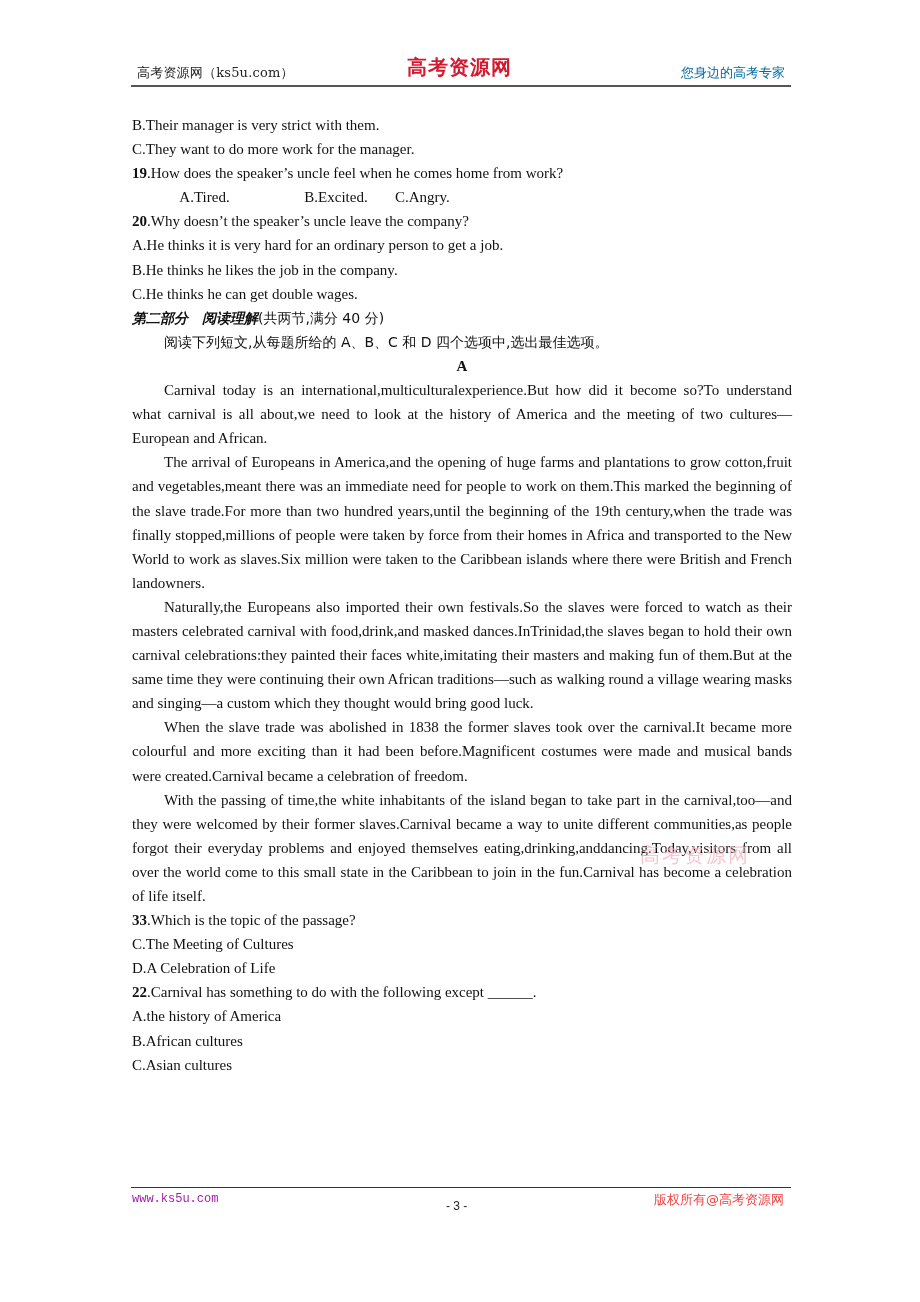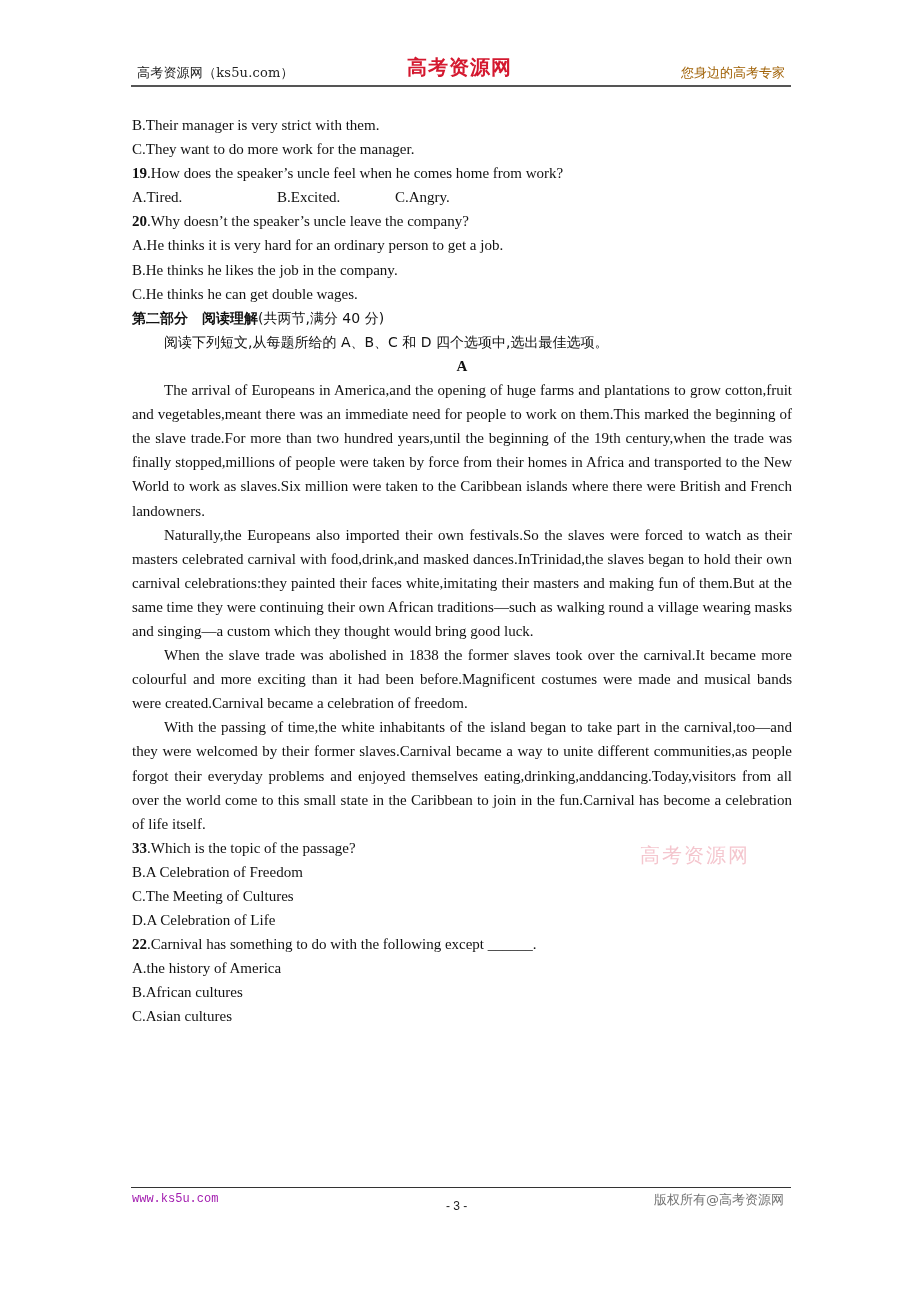--- a/index.html
+++ b/index.html
@@ -1,39 +1,39 @@
 <!DOCTYPE html>
 <html><head>
 <meta charset="utf-8">
 <style>
   html, body { margin:0; padding:0; background:#ffffff; }
   body { width:920px; height:1302px; position:relative; font-family:"Liberation Serif", "DejaVu Serif", serif; color:#111; }
   .page { position:absolute; left:0; top:0; width:920px; height:1302px; }
   .header { position:absolute; left:131px; top:54px; width:660px; height:34px; }
   .header .left { position:absolute; left:6px; bottom:6px; font-size:13px; color:#222; font-family:"DejaVu Serif", serif; letter-spacing:0.2px; }
   .header .logo { position:absolute; left:276px; top:0px; font-size:20px; color:#d4182f; font-weight:bold; font-family:"DejaVu Serif", serif; letter-spacing:1px; }
-  .header .right { position:absolute; right:6px; bottom:6px; font-size:13px; color:#a16207; font-family:"DejaVu Serif", serif; }
+  .header .right { position:absolute; right:6px; bottom:6px; font-size:13px; color:#0369a1; font-family:"DejaVu Serif", serif; }
   .header-rule { position:absolute; left:131px; top:85px; width:660px; height:2px; background:#555; }
   .content { position:absolute; left:132px; top:113px; width:660px; font-size:15px; line-height:24.1px; }
   .line { white-space:nowrap; }
   .para { text-indent:32px; text-align:justify; }
   .bold-num { font-weight:bold; }
-  .opts { display:flex; }
+  .opts { display:flex;text-align:center; }
   .opts span { display:inline-block; }
   .opt-a { width:145px; } .opt-b { width:118px; }
   .cn { font-family:"DejaVu Sans", sans-serif; font-size:14px; }
-  .cn-bold { font-weight:bold; }
+  .cn-bold { font-weight:bold;font-style:italic; }
   .indent { padding-left:32px; }
   .center { text-align:center; font-weight:bold; }
   .blank { }
   .watermark { position:absolute; left:640px; top:842px; color:#f2b8c2; font-size:20px; font-family:"DejaVu Serif", serif; letter-spacing:2px; opacity:0.8; }
   .footer-rule { position:absolute; left:131px; top:1187px; width:660px; height:1px; background:#333; }
   .footer .left { position:absolute; left:132px; top:1192px; font-size:12px; color:#a21caf; font-family:"Liberation Mono", monospace; }
   .footer .page-num { position:absolute; left:446px; top:1199px; font-size:12px; color:#222; font-family:"Liberation Sans", sans-serif; }
-  .footer .right { position:absolute; right:136px; top:1191px; font-size:13px; color:#737373; font-family:"DejaVu Sans", sans-serif; }
+  .footer .right { position:absolute; right:136px; top:1191px; font-size:13px; color:#ef4444; font-family:"DejaVu Sans", sans-serif; }
 </style>
 </head>
 <body>
 
 <div class="page">
 
   <div class="header">
     <span class="left">高考资源网（ks5u.com）</span>
     <span class="logo">高考资源网</span>
     <span class="right">您身边的高考专家</span>
@@ -53,27 +53,27 @@
 
     <div class="line"><span class="bold-num">20</span><span>.Why doesn’t the speaker’s uncle leave the company?</span></div>
     <div class="line">A.He thinks it is very hard for an ordinary person to get a job.</div>
     <div class="line">B.He thinks he likes the job in the company.</div>
     <div class="line">C.He thinks he can get double wages.</div>
 
     <div class="line"><span class="cn cn-bold">第二部分　阅读理解</span><span class="cn">(共两节,满分 40 分)</span></div>
     <div class="line indent cn">阅读下列短文,从每题所给的 A、B、C 和 D 四个选项中,选出最佳选项。</div>
     <div class="center">A</div>
 
+    <div class="para">Carnival today is an international,multiculturalexperience.But how did it become so?To understand what carnival is all about,we need to look at the history of America and the meeting of two cultures—European and African.</div>
     <div class="para">The arrival of Europeans in America,and the opening of huge farms and plantations to grow cotton,fruit and vegetables,meant there was an immediate need for people to work on them.This marked the beginning of the slave trade.For more than two hundred years,until the beginning of the 19th century,when the trade was finally stopped,millions of people were taken by force from their homes in Africa and transported to the New World to work as slaves.Six million were taken to the Caribbean islands where there were British and French landowners.</div>
     <div class="para">Naturally,the Europeans also imported their own festivals.So the slaves were forced to watch as their masters celebrated carnival with food,drink,and masked dances.InTrinidad,the slaves began to hold their own carnival celebrations:they painted their faces white,imitating their masters and making fun of them.But at the same time they were continuing their own African traditions—such as walking round a village wearing masks and singing—a custom which they thought would bring good luck.</div>
     <div class="para">When the slave trade was abolished in 1838 the former slaves took over the carnival.It became more colourful and more exciting than it had been before.Magnificent costumes were made and musical bands were created.Carnival became a celebration of freedom.</div>
     <div class="para">With the passing of time,the white inhabitants of the island began to take part in the carnival,too—and they were welcomed by their former slaves.Carnival became a way to unite different communities,as people forgot their everyday problems and enjoyed themselves eating,drinking,anddancing.Today,visitors from all over the world come to this small state in the Caribbean to join in the fun.Carnival has become a celebration of life itself.</div>
 
     <div class="line"><span class="bold-num">33</span><span>.Which is the topic of the passage?</span></div>
-    <div class="line">B.A Celebration of Freedom</div>
     <div class="line">C.The Meeting of Cultures</div>
     <div class="line">D.A Celebration of Life</div>
 
     <div class="line"><span class="bold-num">22</span><span>.Carnival has something to do with the following except </span><span class="blank">______</span><span>.</span></div>
     <div class="line">A.the history of America</div>
     <div class="line">B.African cultures</div>
     <div class="line">C.Asian cultures</div>
   </div>
 
   <div class="watermark">高考资源网</div>

